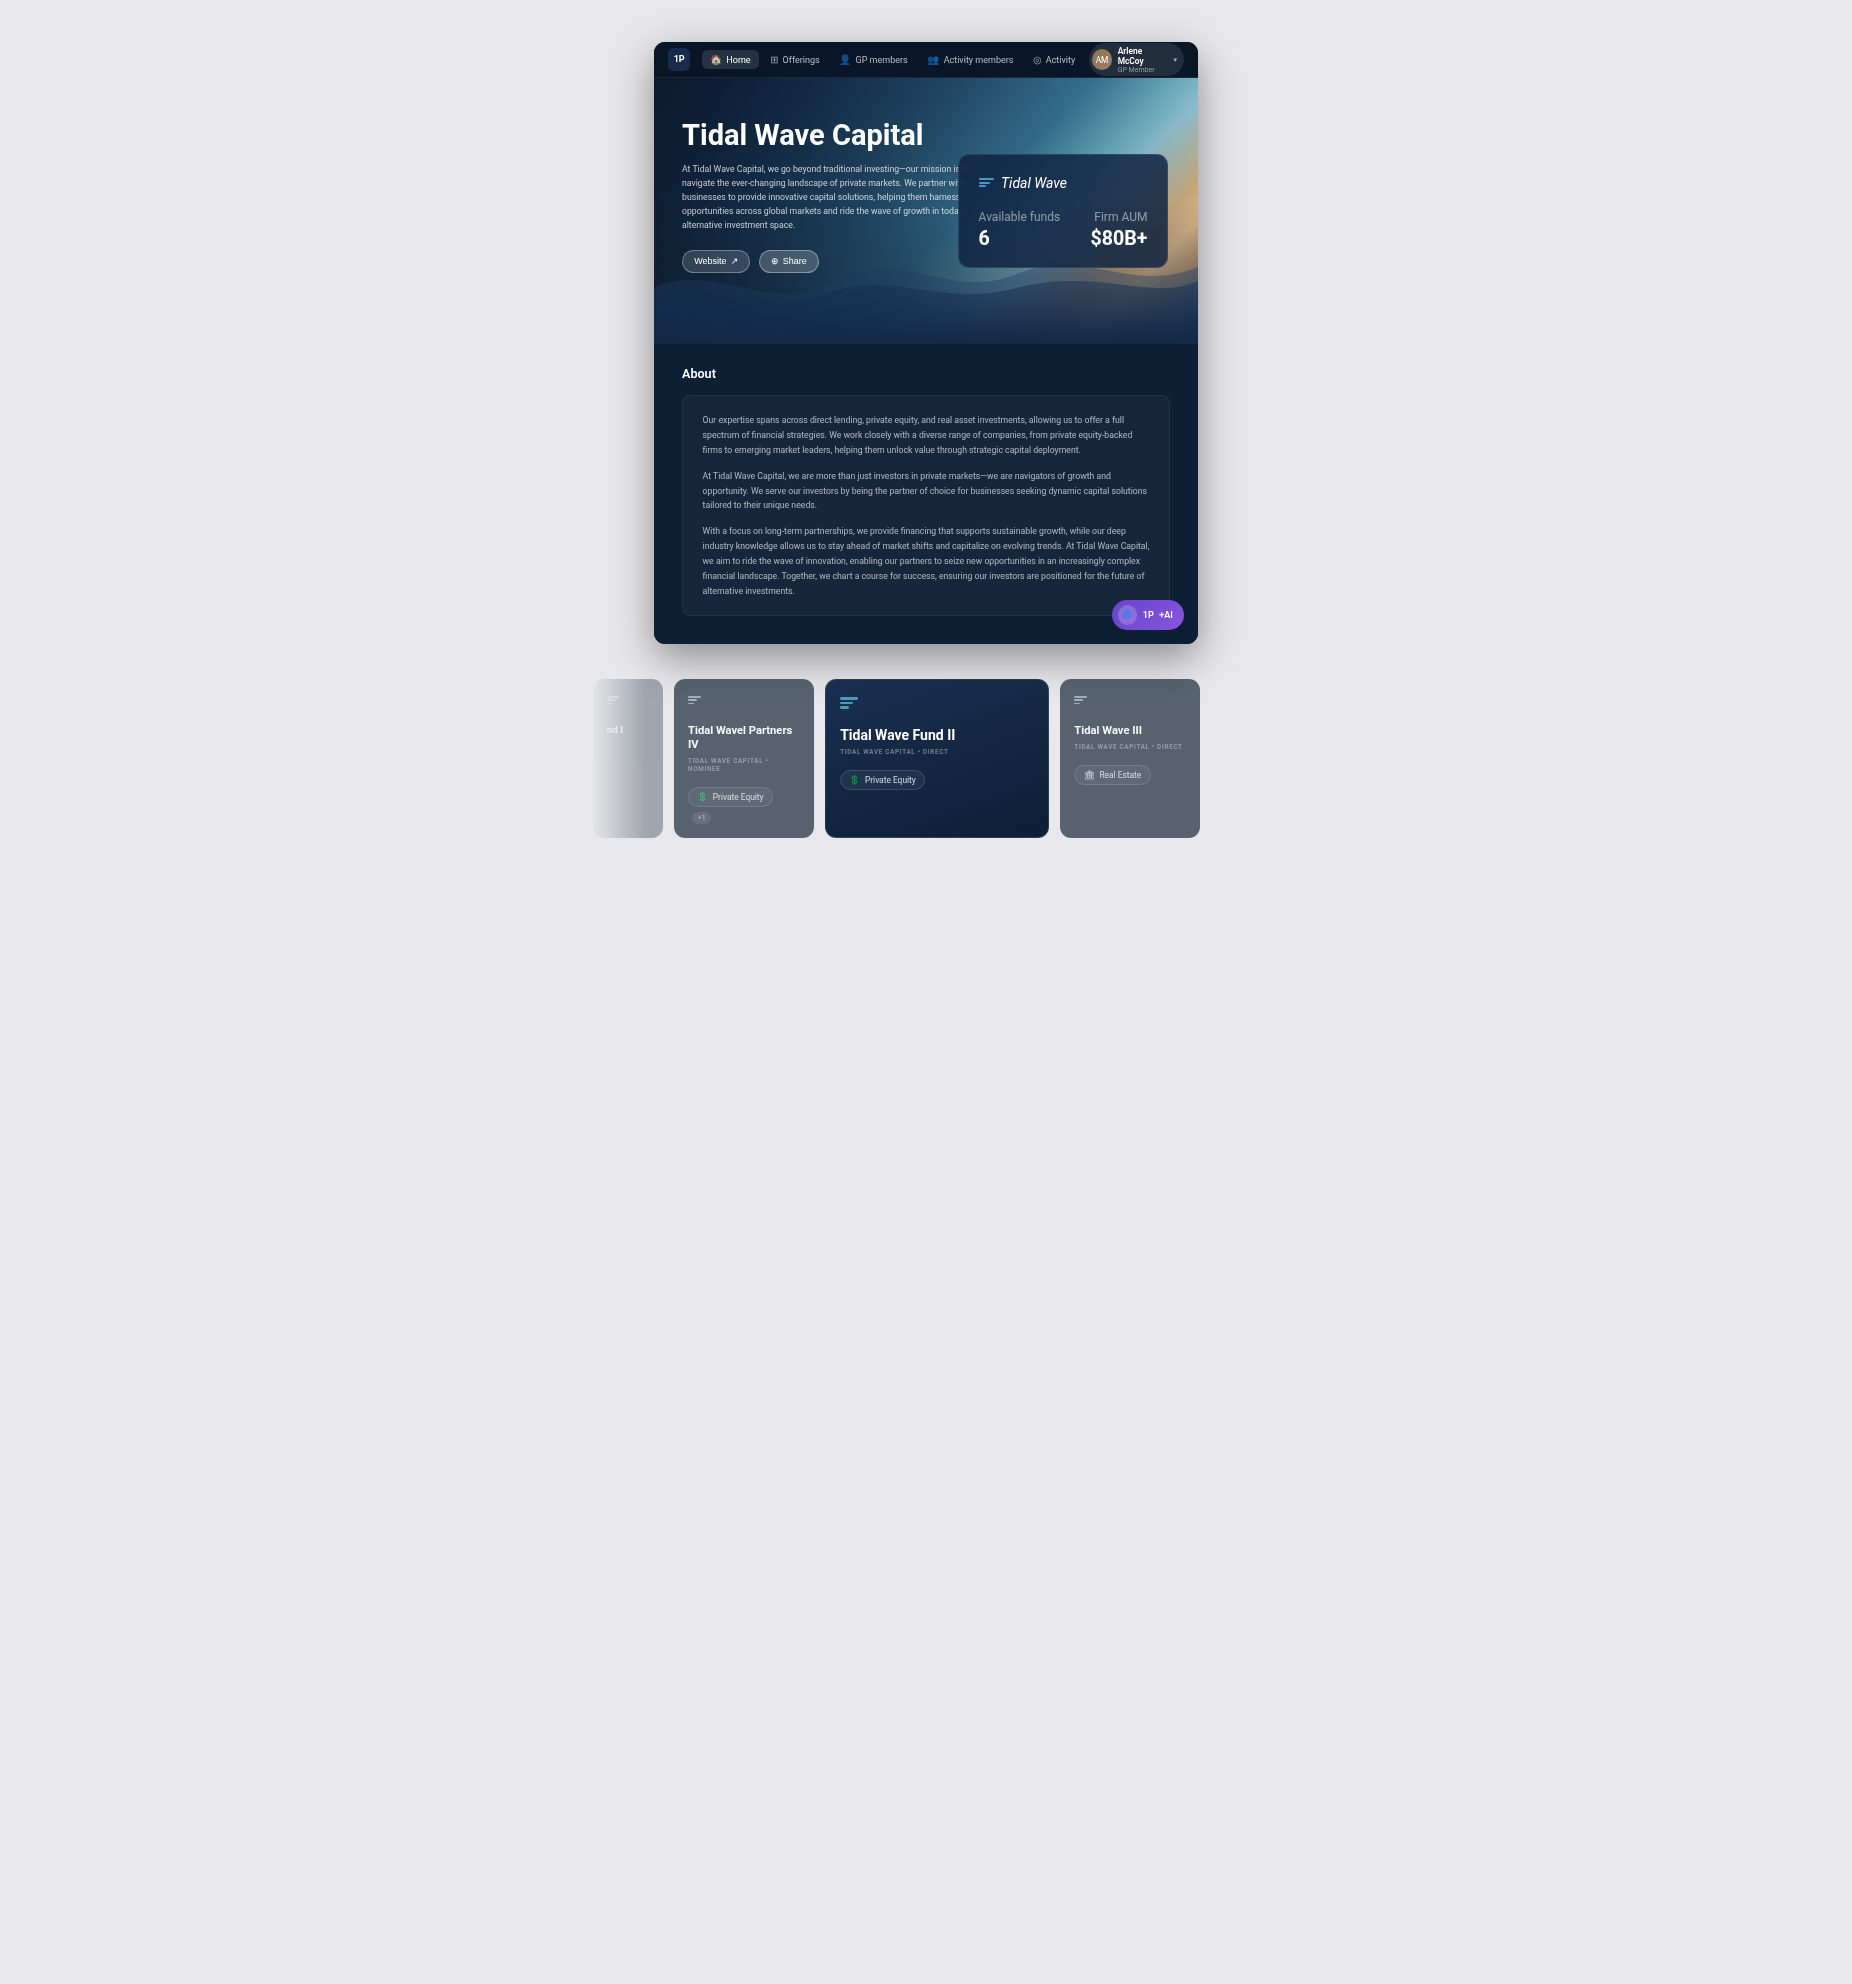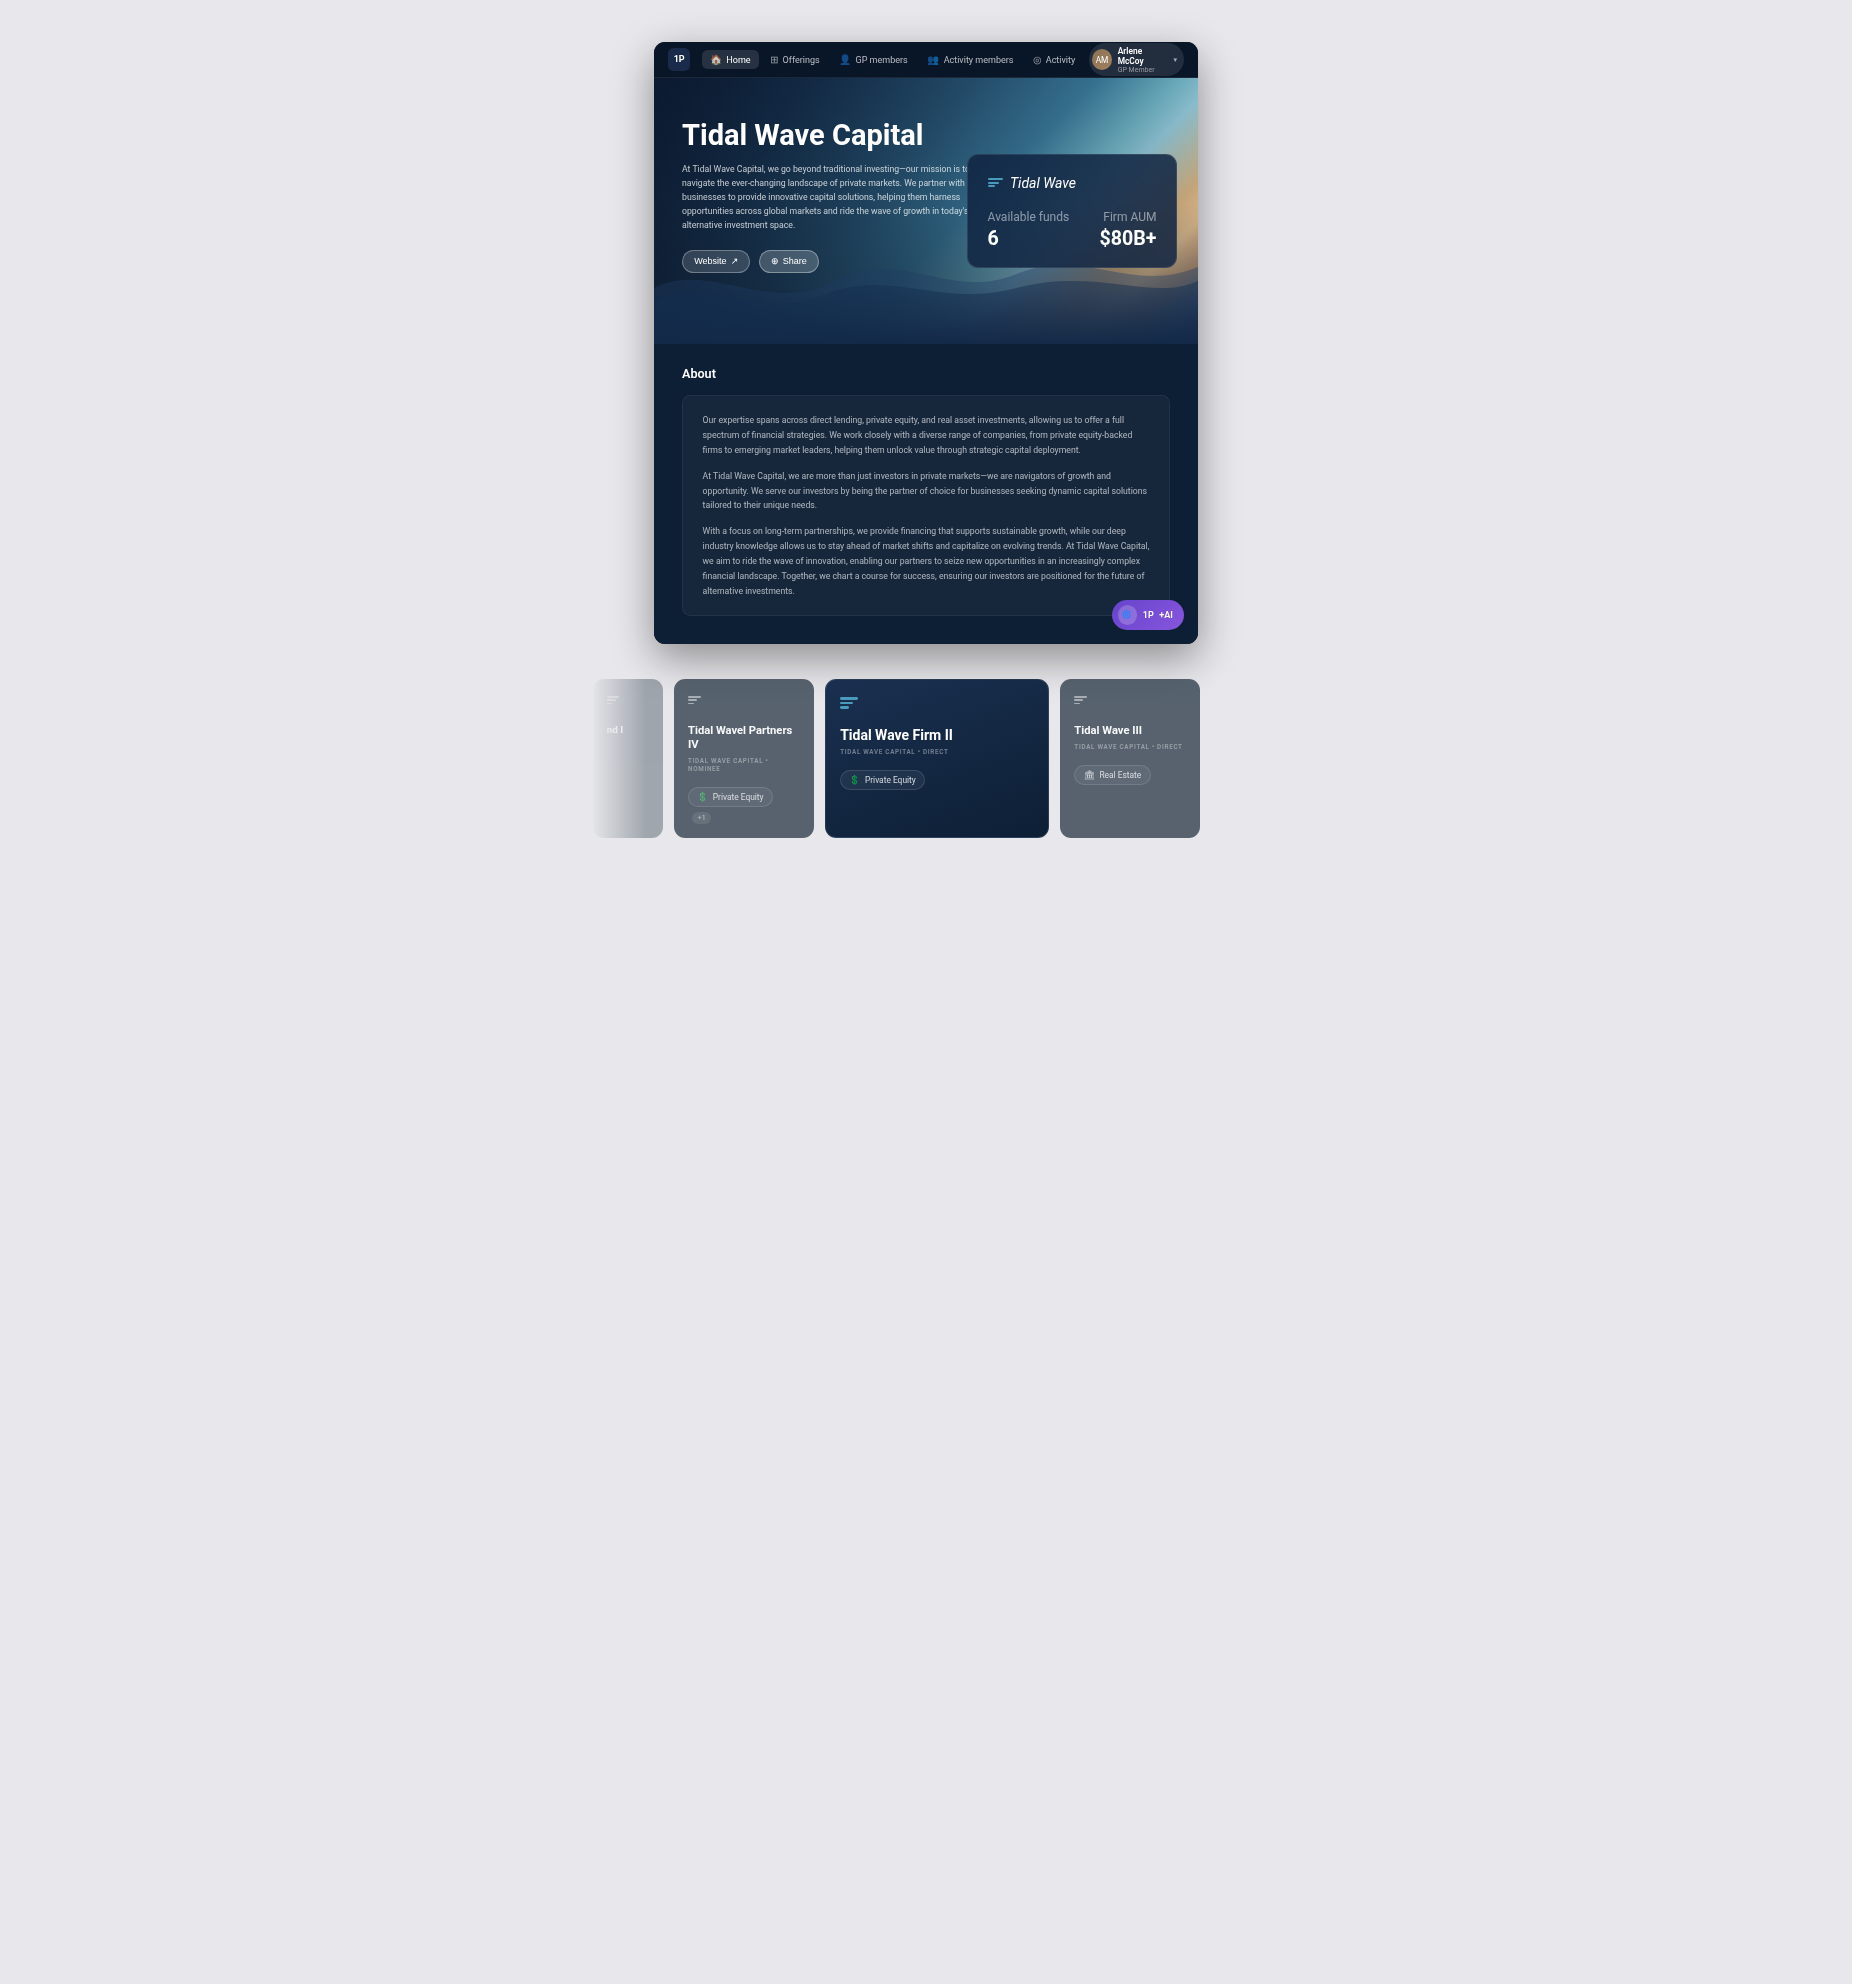--- a/index.html
+++ b/index.html
@@ -175,21 +175,21 @@
       color: white;
       font-size: 9px;
       padding: 5.6px 11.2px;
       border-radius: 14px;
       cursor: pointer;
     }
 
     
     .hero-fund-card {
       position: absolute;
-      right: 21px;
+      right: 30px;
       top: 50%;
       transform: translateY(-50%);
       width: 210px;
       background: rgba(15,35,65,0.85);
       backdrop-filter: blur(14px);
       border-radius: 11.2px;
       padding: 19.6px 19.6px 17px;
       z-index: 3;
       border: 0.7px solid rgba(255,255,255,0.1);
     }
@@ -559,21 +559,21 @@
           </div>
         </div>
       </div>
 
       <div class="fund-card-item featured">
         <div class="card-logo-featured">
           <span></span>
             <span></span>
             <span></span>
         </div>
-        <div class="card-title" style="font-size:14px;">Tidal Wave Firm II</div>
+        <div class="card-title" style="font-size:14px;">Tidal Wave Fund II</div>
         <div class="card-subtitle">TIDAL WAVE CAPITAL • DIRECT</div>
         <div class="card-tag">
           <span class="card-tag-icon">💲</span>
           <span>Private Equity</span>
         </div>
       </div>
 
       <div class="fund-card-item faded">
         <div class="card-logo-small">
           <span></span>

